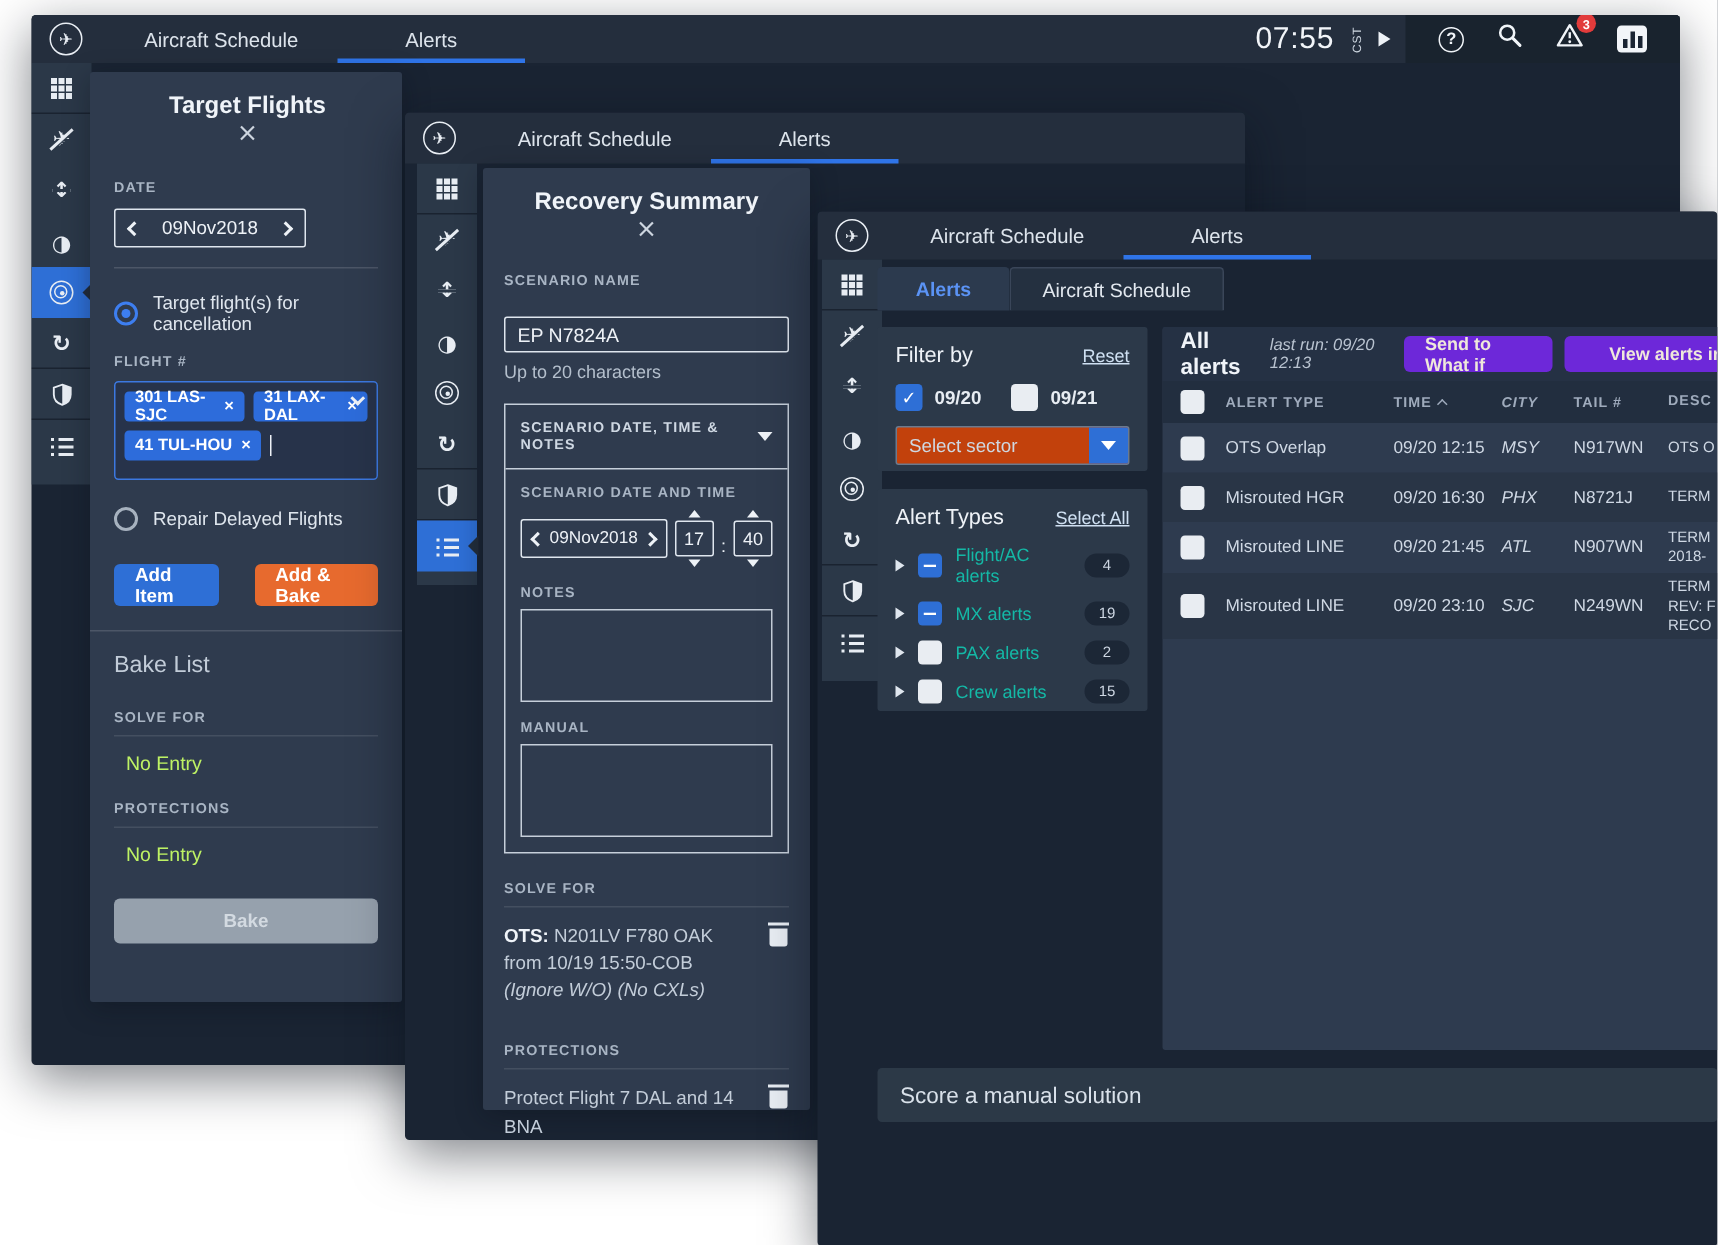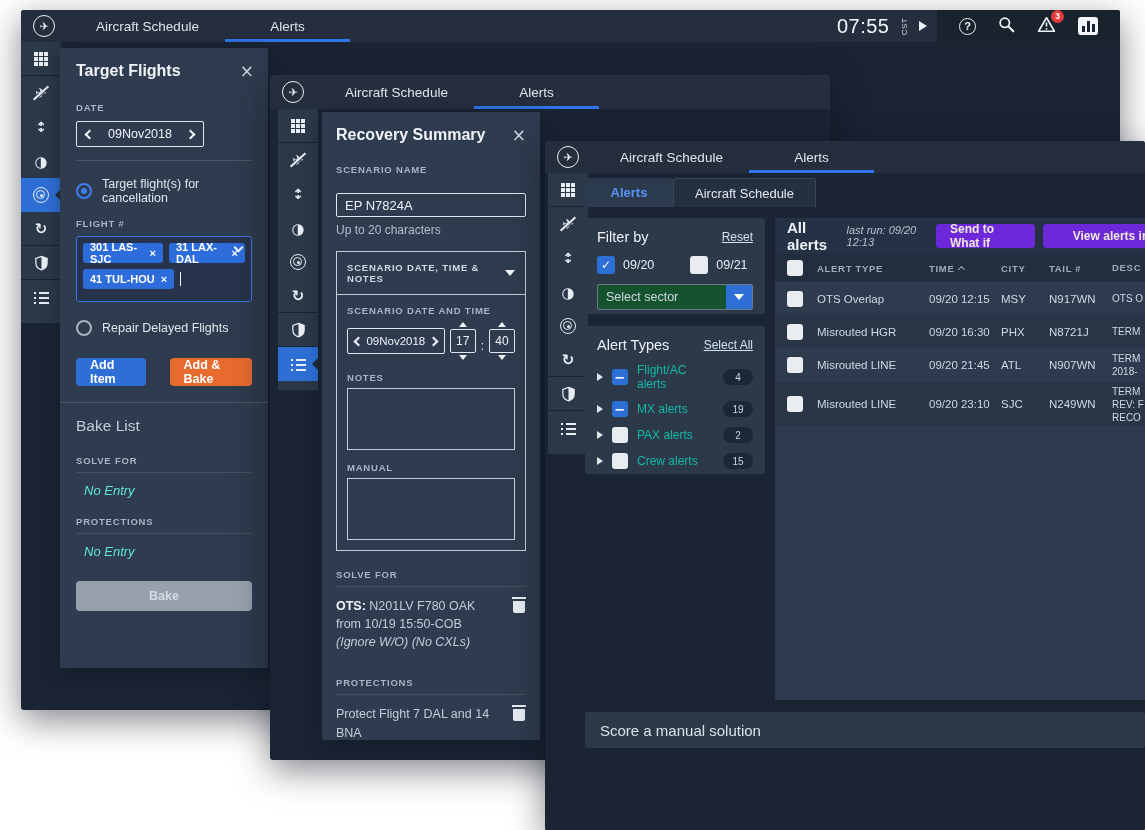--- a/index.html
+++ b/index.html
@@ -58,21 +58,21 @@
   .i-target::before { content:""; position:absolute; left:50%; top:50%; width:7px; height:7px; margin:-5px 0 0 -5px; border:1.6px solid #e8edf3; border-radius:50%; }
   .i-target::after { content:""; position:absolute; left:50%; top:50%; width:3px; height:3px; margin:-1.5px 0 0 -1.5px; background:#e8edf3; border-radius:50%; }
   .i-swap::before { content:"\21BB"; font-size:15px; font-weight:bold; }
   .i-shield svg { display:block; }
   .i-list { position:relative; width:15px; height:13px; }
   .i-list::before { content:""; position:absolute; left:0; top:1px; width:2px; height:2px; background:#e8edf3; box-shadow:0 5px #e8edf3, 0 10px #e8edf3; }
   .i-list::after { content:""; position:absolute; left:5px; top:1px; width:10px; height:2px; background:#e8edf3; box-shadow:0 5px #e8edf3, 0 10px #e8edf3; }
 
   
   .panel { position:absolute; background:#2f3b4e; border-radius:2px; box-shadow:0 4px 18px rgba(8,14,24,.35); }
-  .p-head { display:flex; align-items:center; justify-content:space-between; padding:14px 14px 0 16px; }
+  .p-head { display:flex; align-items:center; justify-content:space-between; padding:14px 14px 0 16px;flex-direction:column; }
   .p-title { color:#f0f4f9; font-size:16px; font-weight:bold; }
   .x-close { color:#cdd5df; font-size:17px; line-height:1; cursor:default; }
   .x-close::before { content:"\00d7"; font-family:"DejaVu Sans",sans-serif; }
   .lbl { color:#a9b5c4; font-size:9.5px; font-weight:bold; letter-spacing:.8px; }
   .hr { border-top:1px solid rgba(255,255,255,.14); }
   .hr-soft { border-top:1px solid rgba(255,255,255,.10); }
 
   .datebox { display:inline-flex; align-items:center; justify-content:space-between; border:1.5px solid #dfe6ee; border-radius:2px; height:26px; padding:0 9px; color:#eef2f7; font-size:12.5px; }
   .chev { width:7px; height:7px; border-left:2px solid #eef2f7; border-bottom:2px solid #eef2f7; display:inline-block; }
   .chev.l { transform:rotate(45deg); }
@@ -85,21 +85,21 @@
 
   .btn { display:inline-flex; align-items:center; justify-content:center; border-radius:4px; font-size:12.5px; font-weight:bold; color:#fff; height:28px; padding:0 14px; cursor:default; }
   .btn.blue { background:#2e6fd6; }
   .btn.orange { background:#e76a2e; }
   .btn.disabled { background:#96a1ad; color:#d3dae1; }
   .btn.ghost-gray { background:#6d28d9; color:#efe8db; font-weight:bold; }
 
   .chip { display:inline-flex; align-items:center; gap:6px; background:#2d6cdb; color:#fff; font-size:11px; font-weight:bold; border-radius:3px; height:20px; padding:0 7px; }
   .chip::after { content:"\00d7"; font-weight:bold; font-size:11px; }
 
-  .no-entry { color:#5eead4; font-size:13px; font-style:italic; }
+  .no-entry { color:#bef264; font-size:13px; }
 
   .trash { width:14px; height:16px; position:relative; flex:none; }
   .trash::before { content:""; position:absolute; left:1px; top:4px; width:12px; height:12px; background:#e8edf3; border-radius:0 0 2px 2px; }
   .trash::after { content:""; position:absolute; left:0; top:0; width:14px; height:2px; background:#e8edf3; box-shadow:4px -2px 0 -1px #e8edf3; }
 
   .caret-down-f { width:0; height:0; border-left:5px solid transparent; border-right:5px solid transparent; border-top:6px solid #eef2f7; }
   .caret-right-f { width:0; height:0; border-top:4.5px solid transparent; border-bottom:4.5px solid transparent; border-left:6px solid #dfe6ee; }
 
   .chk { width:18px; height:18px; border-radius:3px; background:#e9edf2; flex:none; display:flex; align-items:center; justify-content:center; font-family:"DejaVu Sans",sans-serif; }
   .chk.checked { background:#2e6fd6; color:#fff; }
@@ -147,22 +147,22 @@
   .itabs { position:absolute; left:40px; top:37px; display:flex; }
   .itab { height:29px; display:flex; align-items:center; justify-content:center; font-size:13px; border-radius:3px 3px 0 0; }
   .itab.on { width:88px; background:#2c3a4e; color:#5b93f5; font-weight:bold; }
   .itab.off { width:143px; background:#243040; color:#e3e9f0; border:1px solid #3a4659; border-bottom:none; }
 
   .fpanel { position:absolute; left:40px; width:180px; background:#2c3949; border-radius:2px; }
   #filter-panel { top:77px; height:96px; padding:11px 12px; }
   .fp-top { display:flex; align-items:center; justify-content:space-between; }
   .fp-title { color:#eef2f7; font-size:14.5px; }
   .dates-row { display:flex; align-items:center; gap:8px; margin-top:11px; }
-  .dates-row .lbl2 { color:#e8edf3; font-size:12.5px; font-weight:normal; margin-right:28px; }
-  .select { margin-top:10px; height:26px; border:1px solid #6b7a8e; border-radius:2px; background:#14532d; display:flex; align-items:center; }
+  .dates-row .lbl2 { color:#e8edf3; font-size:12.5px; font-weight:bold; margin-right:12px; }
+  .select { margin-top:10px; height:26px; border:1px solid #6b7a8e; border-radius:2px; background:#c2410c; display:flex; align-items:center; }
   .select .ph { flex:1; color:#cfd8e2; font-size:12.5px; padding-left:8px; }
   .select .dd { width:26px; height:100%; background:#2e6fd6; display:flex; align-items:center; justify-content:center; border-radius:0 1px 1px 0; }
 
   #types-panel { top:185px; height:148px; padding:11px 12px; }
   .type-row { display:flex; align-items:center; gap:9px; margin-top:10px; }
   .type-lbl { color:#14b8a6; font-size:12px; flex:1; }
   .pill { min-width:30px; height:16px; border-radius:8px; background:#1c2736; color:#cdd6e2; font-size:10px; display:flex; align-items:center; justify-content:center; padding:0 6px; }
 
   #table-panel { position:absolute; left:230px; top:77px; width:440px; height:482px; background:#2e3b4f; border-radius:2px; overflow:hidden; }
   .t-head { height:36px; background:#253144; display:flex; align-items:center; padding:0 12px; gap:8px; }
@@ -170,21 +170,21 @@
   .t-lastrun { color:#b9c3d0; font-size:11px; font-style:italic; }
   .t-head .btn { height:24px; font-size:12px; }
   .t-cols { height:28px; background:#222e3f; display:flex; align-items:center; padding:0 12px; }
   .t-cols .c { color:#9fabbc; font-size:9.5px; font-weight:bold; letter-spacing:.7px; }
   .t-row { display:flex; align-items:center; padding:0 12px; }
   .t-row.alt { background:#293546; }
   .t-row .c { color:#cfd8e4; font-size:11.5px; }
   .c.c-check { width:30px; }
   .c.c-type { width:112px; }
   .c.c-time { width:72px; display:flex; align-items:center; gap:4px; }
-  .c.c-city { width:48px; }
+  .c.c-city { width:48px;font-style:italic; }
   .c.c-tail { width:63px; }
   .c.c-desc { flex:1; font-size:10px; line-height:1.3; white-space:pre-line; }
   .sort-up { width:5px; height:5px; border-left:1.5px solid #9fabbc; border-bottom:1.5px solid #9fabbc; transform:rotate(135deg); margin-top:3px; }
 
   #score-bar { position:absolute; left:40px; top:571px; width:560px; height:36px; background:#2c3947; border-radius:3px; display:flex; align-items:center; padding:0 15px; color:#d9e1ea; font-size:15px; }
 </style>
 </head>
 <body>
 
 <div class="canvas">

